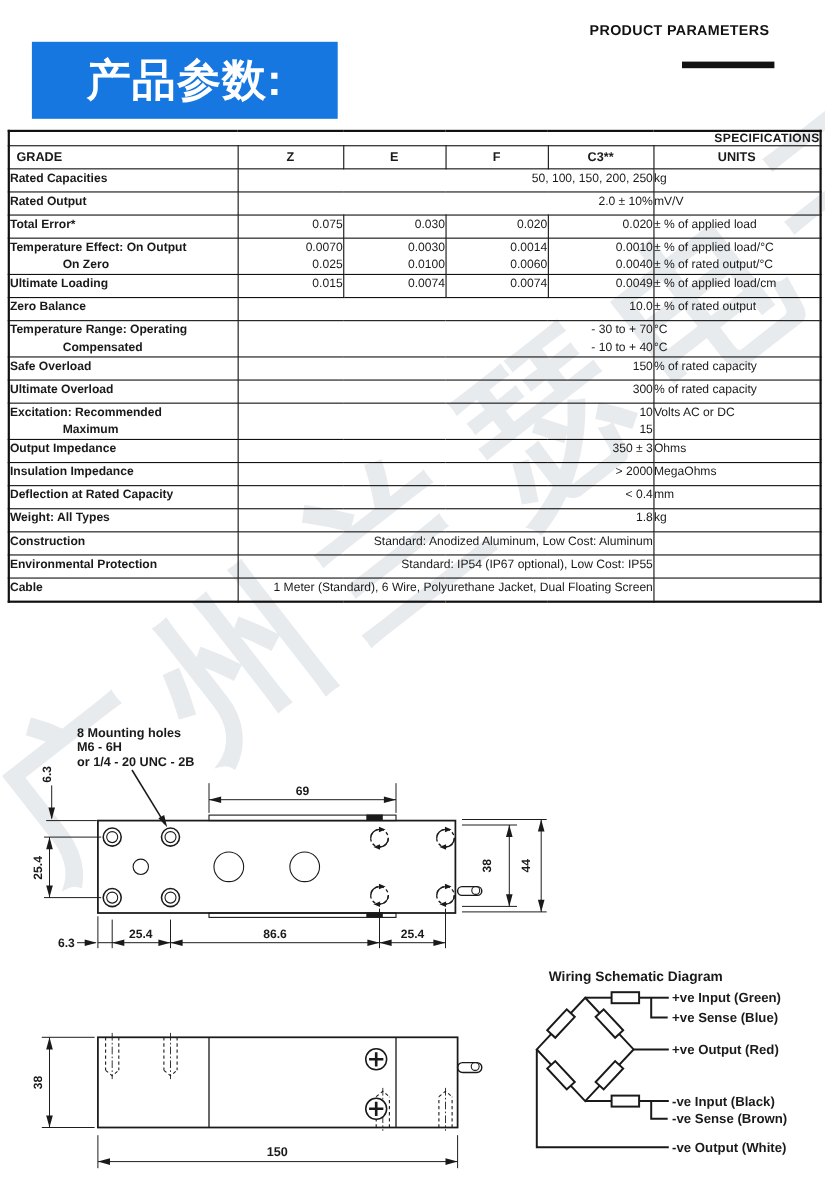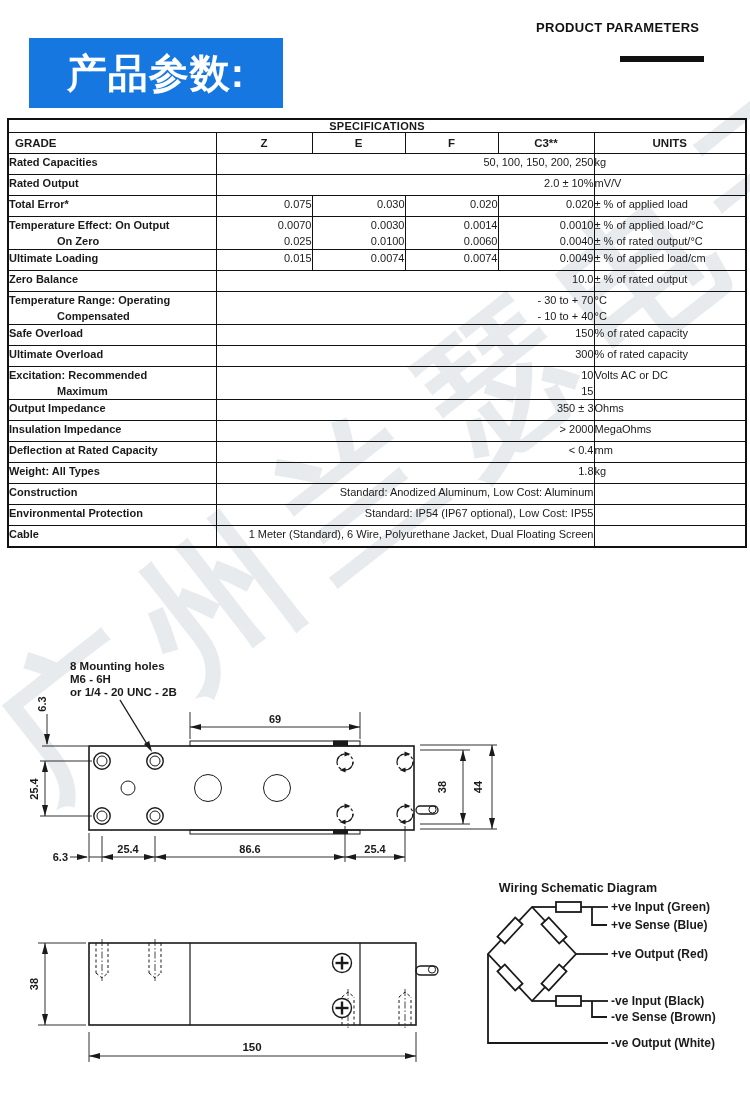--- a/index.html
+++ b/index.html
@@ -1,33 +1,33 @@
 <!DOCTYPE html>
 <html><head>
 <meta charset="utf-8">
 <style>
   html,body{margin:0;padding:0;background:#ffffff;}
   .page{position:relative;width:750px;height:1094px;background:#fff;overflow:hidden;
         font-family:"Liberation Sans","DejaVu Sans",sans-serif;color:#1a1a1a;}
   
-  .banner{position:absolute;left:29px;top:38px;width:254px;height:70px;background:#1677e0;
+  .banner{position:absolute;left:29px;top:38px;width:278px;height:70px;background:#1677e0;
           display:flex;align-items:center;justify-content:center;z-index:2;}
   .banner-text{color:#fff;font-size:40px;font-weight:bold;letter-spacing:1px;line-height:1;}
   .en-title{position:absolute;left:536px;top:20px;width:170px;font-size:13px;font-weight:bold;
             letter-spacing:.3px;color:#111;z-index:2;}
   .en-title-bar{position:absolute;left:620px;top:56px;width:84px;height:6px;background:#111;z-index:2;}
   
   .watermark{position:absolute;left:20px;top:660px;z-index:0;font-size:150px;font-weight:bold;
              color:#b9c2c9;opacity:.32;white-space:nowrap;letter-spacing:28px;
              transform:rotate(-38deg);transform-origin:0 50%;pointer-events:none;}
   
   table.spec{position:absolute;left:7px;top:118px;width:738px;z-index:1;border-collapse:collapse;
              table-layout:fixed;border:2px solid #111;background:transparent;}
   table.spec th,table.spec td{border:1px solid #111;font-size:11px;padding:0;background:transparent;}
-  th.titlebar{background:#c6c6c6;text-align:center;font-size:13.5px;font-weight:bold;
+  th.titlebar{background:#c6c6c6;text-align:right;font-size:13.5px;font-weight:bold;
               padding:3px 6px;border-bottom:2px solid #111;letter-spacing:.3px;margin-top:30px;}
   tr.hdr th{height:20px;font-size:11.5px;font-weight:bold;text-align:center;}
   tr.hdr th.lbl-h{text-align:left;padding-left:6px;}
   td.lbl{font-weight:bold;text-align:left;padding:2px 4px 2px 6px;line-height:16px;}
   td.lbl .lbl2{padding-left:48px;}
   td.val{text-align:right;line-height:16px;padding:2px 2px;}
   td.unit{text-align:left;line-height:16px;padding:2px 2px;}
   td{height:20px;vertical-align:top;}
   td div{line-height:16px;}
   

